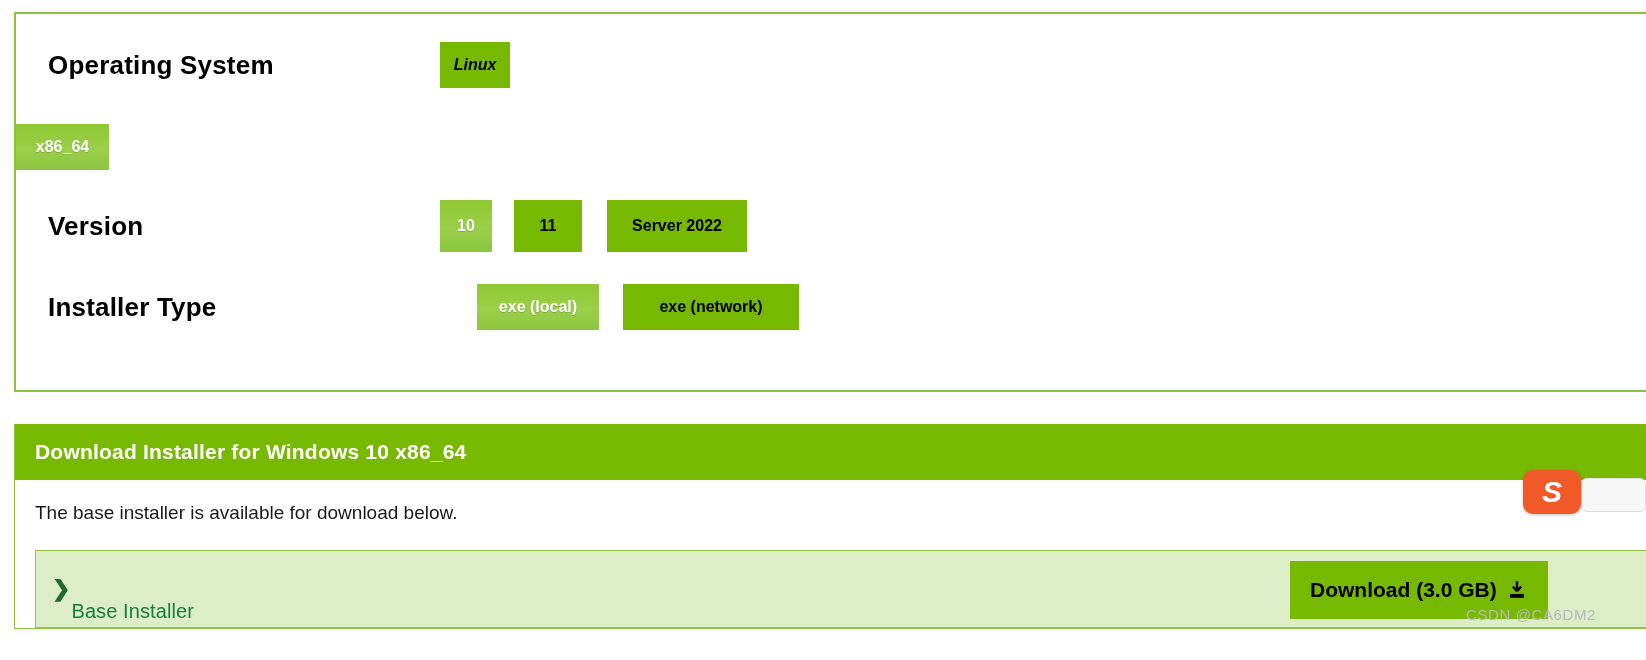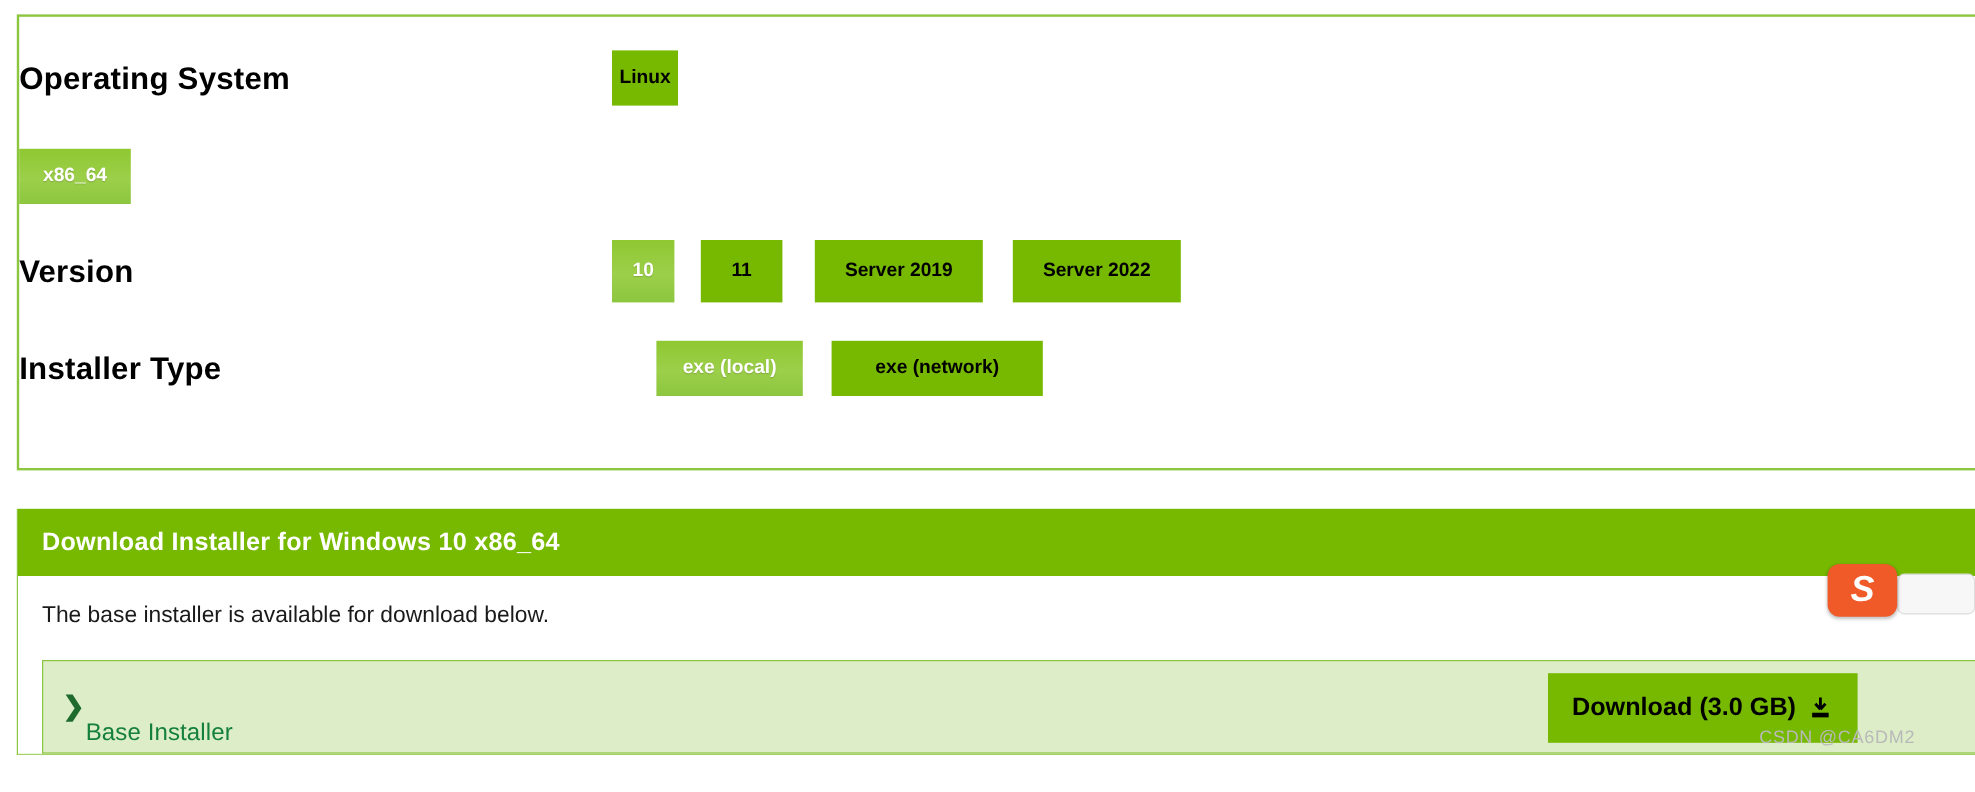--- a/index.html
+++ b/index.html
@@ -29,21 +29,22 @@
     background: #ffffff;
   }
   .sel-row {
     position: absolute;
     left: 0;
     width: 100%;
     display: flex;
     align-items: center;
   }
   .sel-label {
-    width: 494px;
+    width: 424px;
+    padding-left: 32px;
     font-size: 26px;
     font-weight: bold;
     color: #000000;
     letter-spacing: 0.2px;
     white-space: nowrap;
   }
   .btn-group { display: flex; align-items: flex-start; gap: 0; }
 
   .opt-btn {
     display: inline-flex;
@@ -189,36 +190,35 @@
 </head>
 <body>
 
 <div id="screen">
 
   <div class="selector-panel">
 
     <div class="sel-row row-os" style="top:28px;">
       <div class="sel-label">Operating System</div>
       <div class="btn-group">
-        <button class="opt-btn" style="width:55px;">Linux</button>
+        <button class="opt-btn" style="width:70px;font-style:italic;">Linux</button>
       </div>
     </div>
 
     <div class="sel-row row-arch" style="top:110px;">
       <div class="btn-group">
         <button class="opt-btn selected" style="width:93px;">x86_64</button>
       </div>
     </div>
 
     <div class="sel-row row-ver" style="top:186px;">
       <div class="sel-label">Version</div>
       <div class="btn-group">
         <button class="opt-btn selected" style="width:52px;">10</button>
         <button class="opt-btn" style="width:68px;margin-left:22px;">11</button>
-        <button class="opt-btn" style="width:140px;margin-left:27px;">Server 2019</button>
         <button class="opt-btn" style="width:140px;margin-left:25px;">Server 2022</button>
       </div>
     </div>
 
     <div class="sel-row row-inst" style="top:270px;">
       <div class="sel-label">Installer Type</div>
       <div class="btn-group">
         <button class="opt-btn selected" style="width:122px;margin-left:37px;">exe (local)</button>
         <button class="opt-btn" style="width:176px;margin-left:24px;">exe (network)</button>
       </div>

